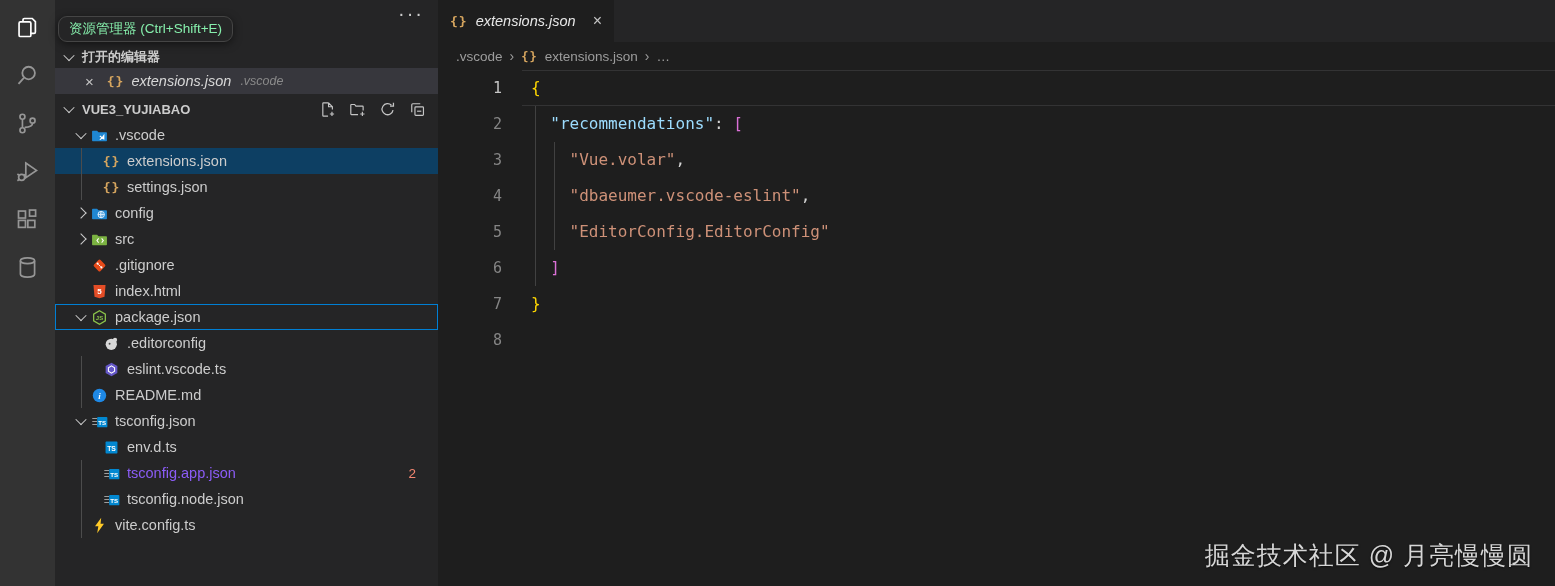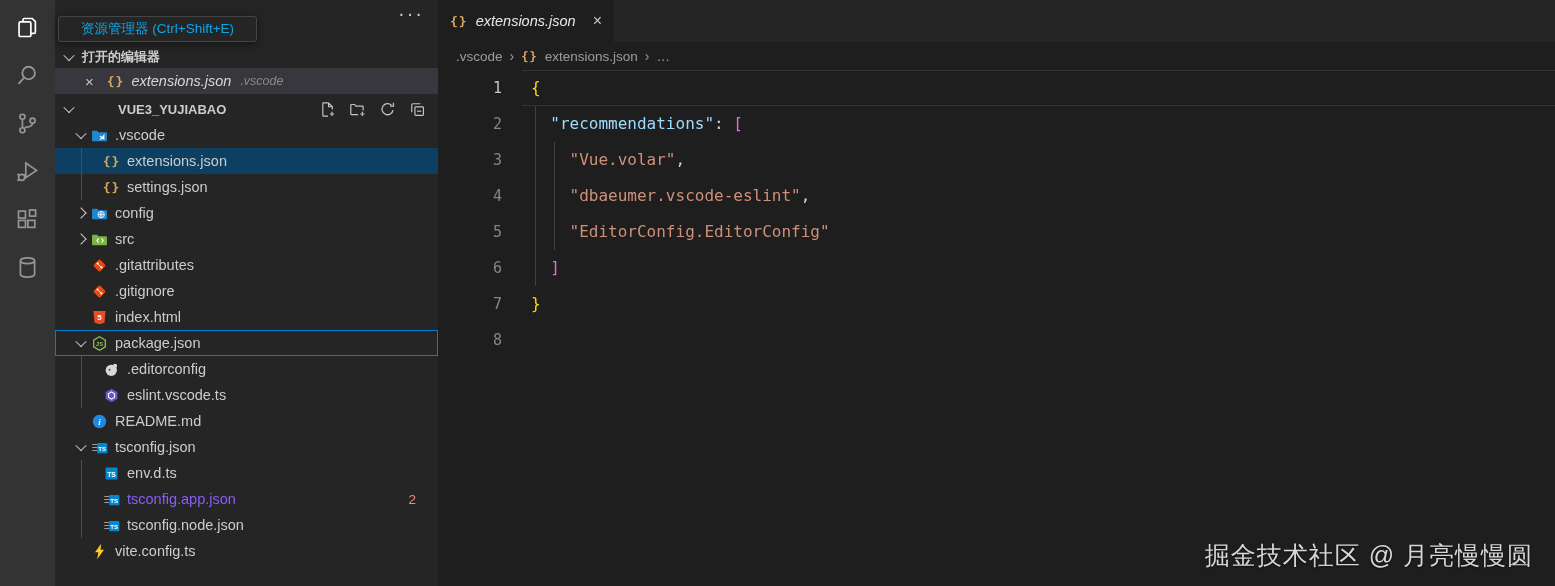--- a/index.html
+++ b/index.html
@@ -10,24 +10,24 @@
   .activitybar{position:absolute;left:0;top:0;width:55px;height:100%;background:#333333;
                display:flex;flex-direction:column;align-items:center;padding-top:3px;box-sizing:border-box;}
   .ab-item{width:55px;height:48px;display:flex;align-items:center;justify-content:center;color:#969696;}
   .ab-item.active{color:#ffffff;}
   .ab-item svg{width:27px;height:27px;}
 
   
   .sidebar{position:absolute;left:55px;top:0;width:383px;height:100%;background:#252526;}
   .more-actions{position:absolute;top:2px;right:14px;font-size:20px;letter-spacing:2px;color:#cccccc;cursor:pointer;}
   .tooltip{position:absolute;top:16px;left:3px;z-index:9;background:#252526;border:1px solid #454545;
-           border-radius:3px;padding:3px 22px;font-size:13.5px;color:#0ea5e9;box-shadow:0 2px 8px rgba(0,0,0,.5);white-space:nowrap;}
+           border-radius:9px;padding:3px 10px;font-size:13.5px;color:#86efac;box-shadow:0 2px 8px rgba(0,0,0,.5);white-space:nowrap;}
   .sec-header{position:absolute;left:0;right:0;display:flex;align-items:center;font-weight:bold;font-size:13px;color:#cccccc;}
   .oe-header{top:45px;height:23px;}
-  .root-header{top:96px;height:26px;gap:36px;}
+  .root-header{top:96px;height:26px;}
   .sec-header .chev{margin-left:10px;}
   .sec-header .sec-label{margin-left:9px;}
   .header-actions{margin-left:auto;margin-right:12px;display:flex;gap:13px;}
   .header-actions .hicon{width:17px;height:17px;color:#c5c5c5;cursor:pointer;}
   .header-actions svg{width:17px;height:17px;}
 
   .oe-row{position:absolute;top:68px;left:0;right:0;height:26px;background:#37373d;
           display:flex;align-items:center;font-size:14.5px;}
   .oe-row .close-x{margin-left:30px;font-size:15px;color:#c5c5c5;font-style:normal;cursor:pointer;}
   .oe-row .ficon{margin-left:13px;}
@@ -231,32 +231,20 @@
         <div class="row lvl0">
           <span class="twisty"></span>
           <span class="ficon">
             <svg viewBox="0 0 16 16">
               <rect x="3.7" y="3.7" width="8.6" height="8.6" rx="1.4" transform="rotate(45 8 8)" fill="#e64a19"></rect>
               <circle cx="6.2" cy="6.2" r="1" fill="#fff"></circle>
               <circle cx="9.8" cy="9.8" r="1" fill="#fff"></circle>
               <path d="M6.9 6.9 9.1 9.1" stroke="#fff" stroke-width="0.9"></path>
             </svg>
           </span>
-          <span class="lbl">.gitattributes</span>
-        </div>
-        <div class="row lvl0">
-          <span class="twisty"></span>
-          <span class="ficon">
-            <svg viewBox="0 0 16 16">
-              <rect x="3.7" y="3.7" width="8.6" height="8.6" rx="1.4" transform="rotate(45 8 8)" fill="#e64a19"></rect>
-              <circle cx="6.2" cy="6.2" r="1" fill="#fff"></circle>
-              <circle cx="9.8" cy="9.8" r="1" fill="#fff"></circle>
-              <path d="M6.9 6.9 9.1 9.1" stroke="#fff" stroke-width="0.9"></path>
-            </svg>
-          </span>
           <span class="lbl">.gitignore</span>
         </div>
         <div class="row lvl0">
           <span class="twisty"></span>
           <span class="ficon">
             <svg viewBox="0 0 16 16">
               <path d="M2.3 1.8h11.4l-1 11.2L8 14.4l-4.7-1.4z" fill="#e44d26"></path>
               <text x="8" y="10.6" font-size="7.5" fill="#fff" text-anchor="middle" font-family="sans-serif" font-weight="bold">5</text>
             </svg>
           </span>

